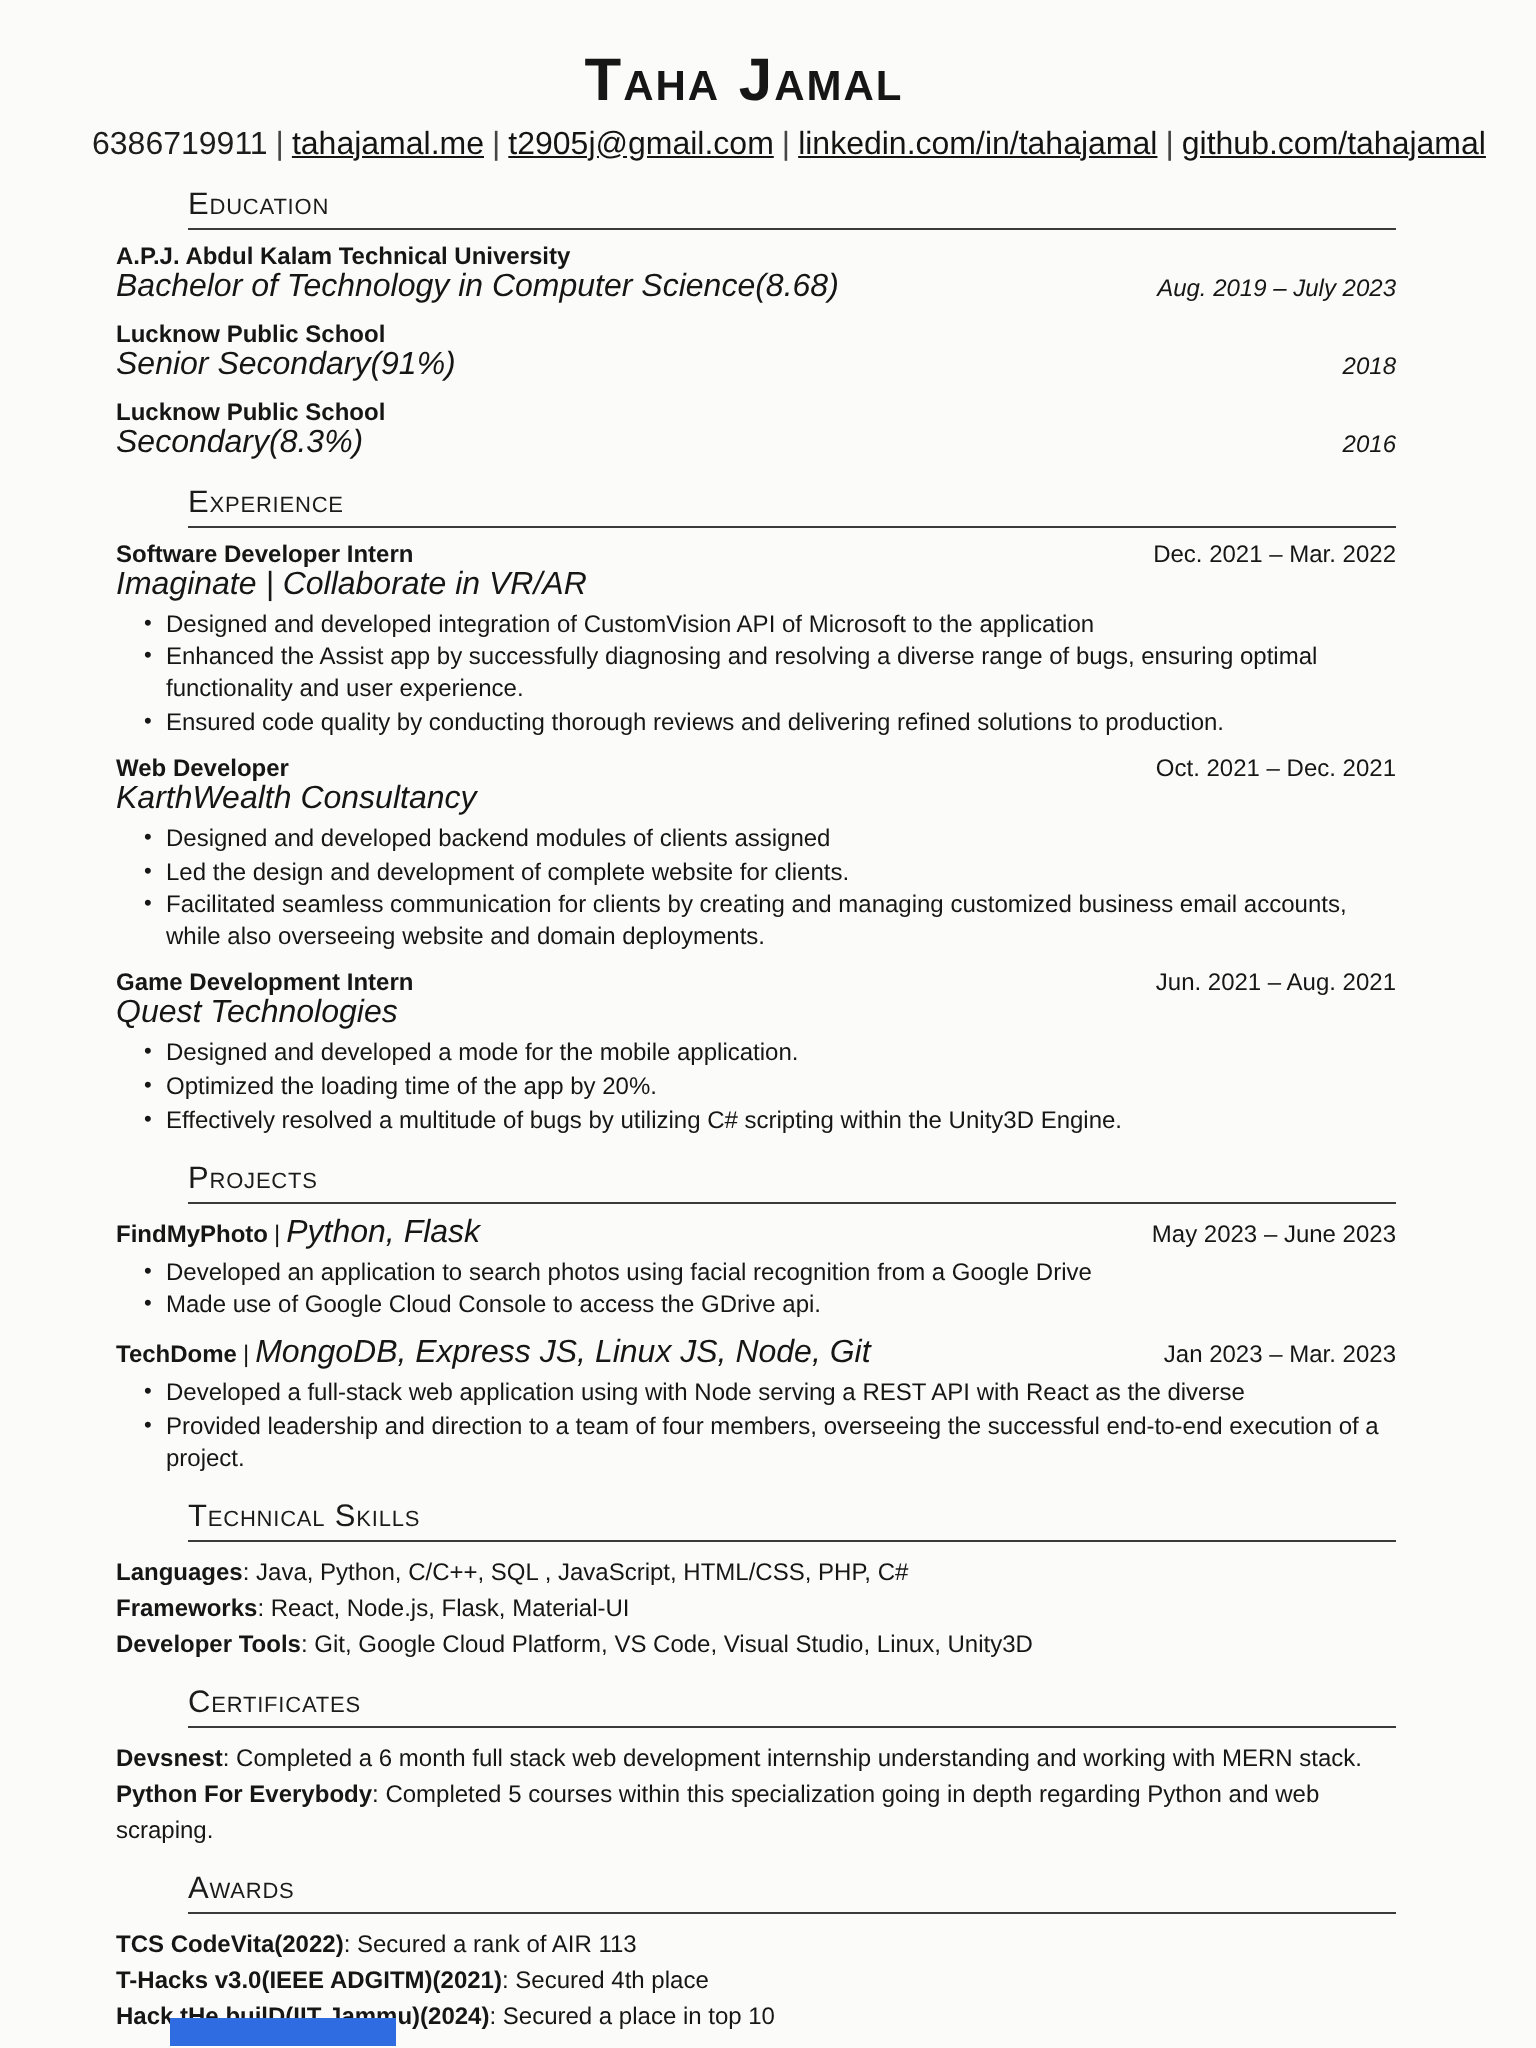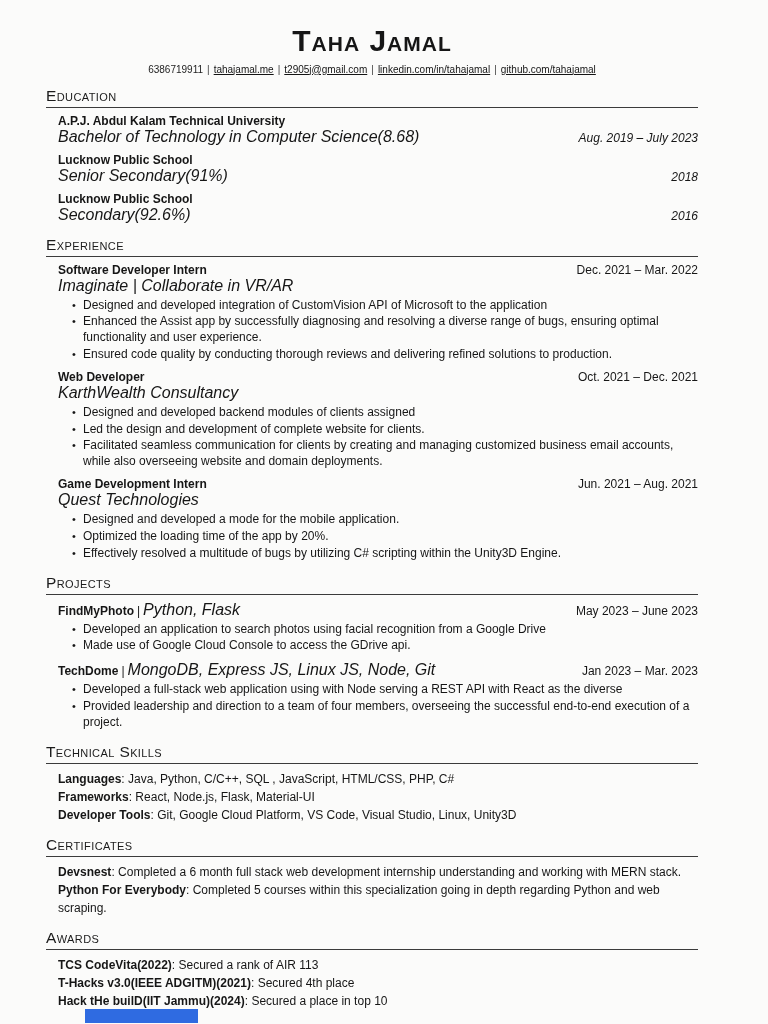--- a/index.html
+++ b/index.html
@@ -14,33 +14,34 @@
   .page { padding:24px 70px 0 46px; }
 
   .name {
     text-align:center;
     font-variant:small-caps;
     font-size:30px;
     font-weight:700;
     letter-spacing:1px;
     line-height:1.15;
   }
-  .contact { text-align:center; font-size:10px; margin-top:5px; color:#1d1d1d; }
+  .contact { text-align:center; font-size:16px; margin-top:5px; color:#1d1d1d; }
   .contact .sep { margin:0 4px; color:#444; }
   .clink { color:#141414; text-decoration:underline; cursor:pointer; }
 
   .sec { margin-top:12px; }
   .sec-title {
     font-variant:small-caps;
     font-weight:400;
     font-size:15.5px;
     letter-spacing:0.4px;
     color:#1b1b1b;
     border-bottom:1px solid #3b3b3b;
     padding-bottom:2px;
+    margin-left:48px;
   }
   .sec-body { padding:6px 0 0 12px; }
 
   .row { display:flex; justify-content:space-between; align-items:baseline; }
   .b { font-weight:700; font-size:12px; }
   .i { font-style:italic; font-size:16px; }
   .date { font-size:12px; white-space:nowrap; margin-left:12px; }
   .date.i { font-style:italic; }
 
   .entry { margin-bottom:7px; }
@@ -102,21 +103,21 @@
           <span class="i">Senior Secondary(91%)</span>
           <span class="date i">2018</span>
         </div>
       </div>
 
       <div class="entry">
         <div class="row">
           <span class="b">Lucknow Public School</span>
         </div>
         <div class="row">
-          <span class="i">Secondary(92.6%)</span>
+          <span class="i">Secondary(8.3%)</span>
           <span class="date i">2016</span>
         </div>
       </div>
 
     </div>
   </section>
 
   <section class="sec">
     <h2 class="sec-title">Experience</h2>
     <div class="sec-body">

